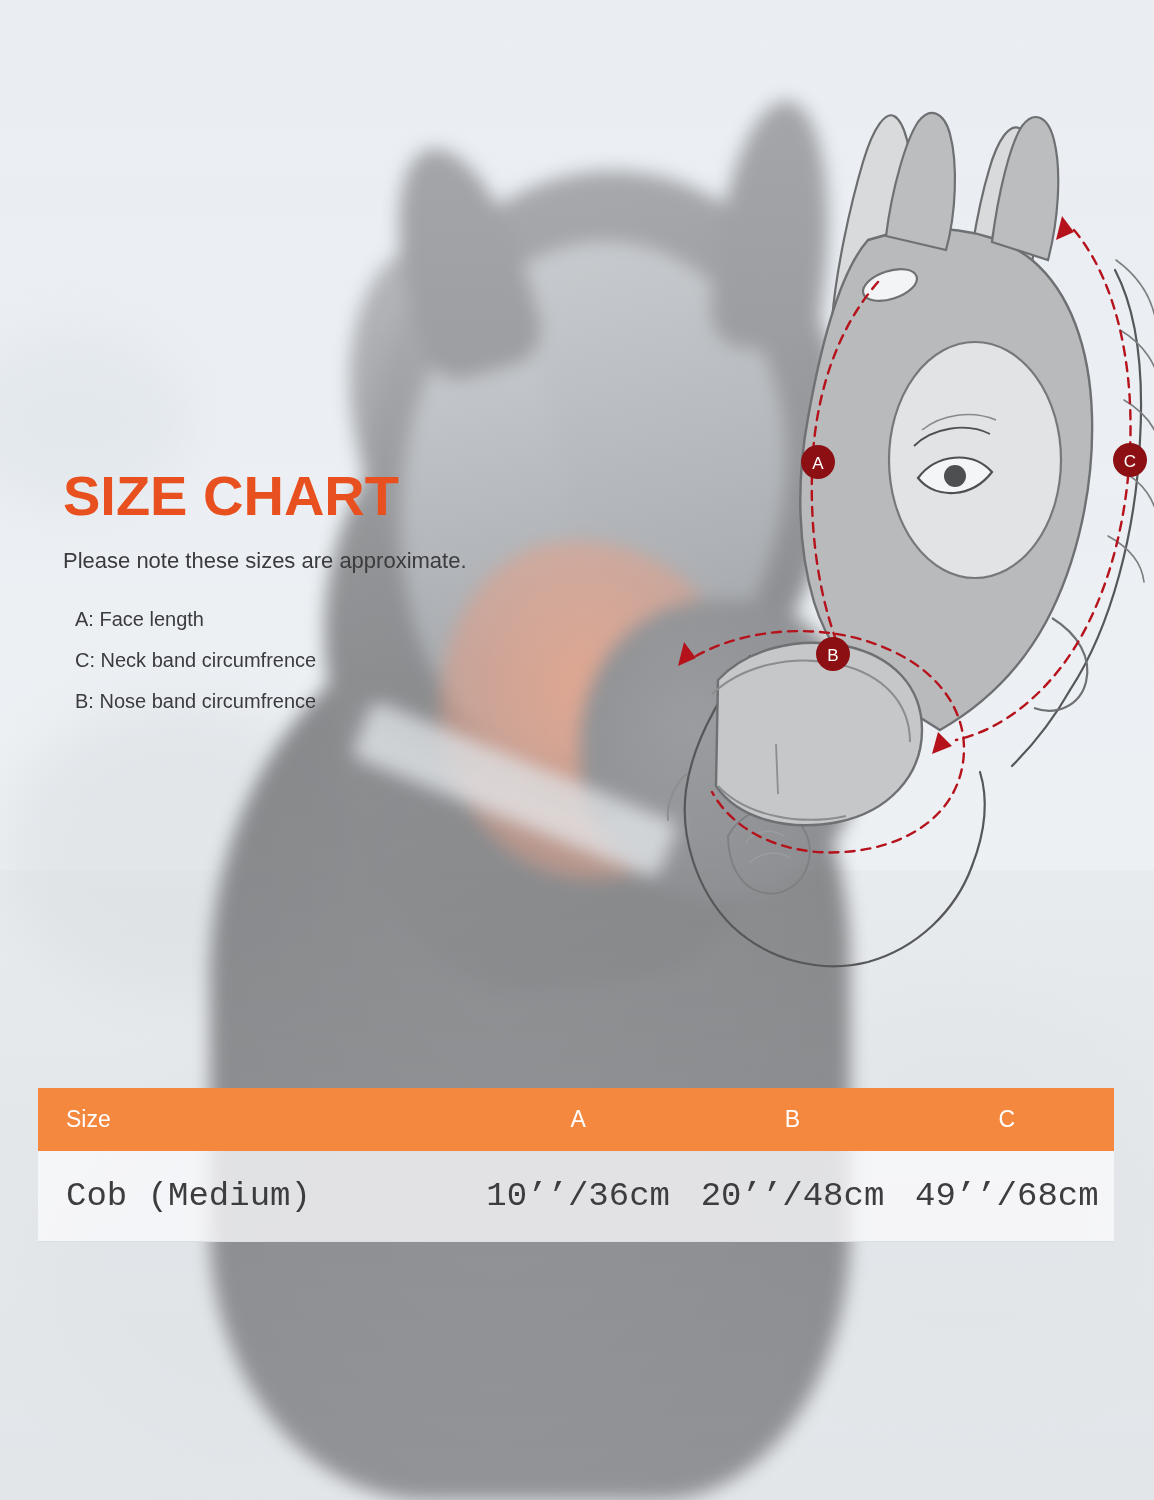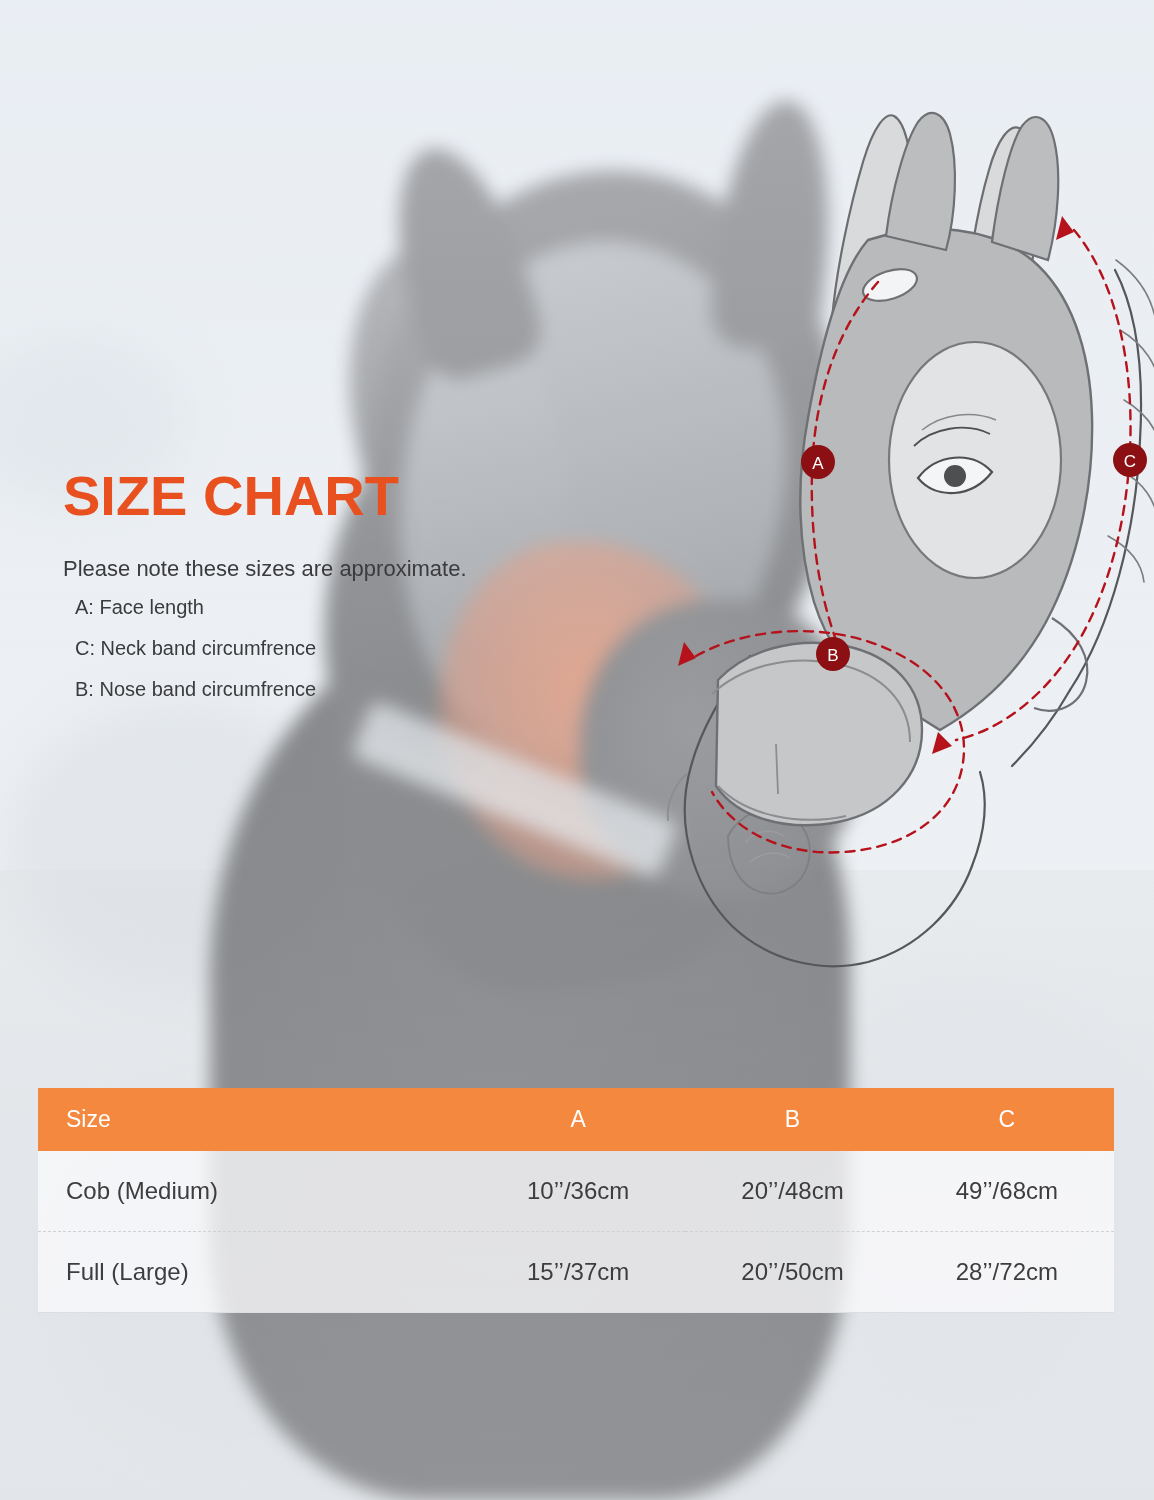--- a/index.html
+++ b/index.html
@@ -192,26 +192,26 @@
     left: 63px;
     top: 468px;
     width: 520px;
   }
   .title {
     font-size: 56px;
     font-weight: bold;
     color: #e8511f;
     letter-spacing: 0px;
     line-height: 1;
-    margin: 0 0 32px 0;
+    margin: 0 0 24px 0;
   }
   .subtitle {
     font-size: 22px;
     color: #3b3b3d;
-    margin: 0 0 14px 0;
+    margin: 0 0 34px 0;
   }
   .legend-line {
     font-size: 20px;
     color: #3b3b3d;
     margin: 0 0 18px 12px;
   }
 
   
   .size-table {
     position: absolute;
@@ -228,26 +228,27 @@
     font-size: 23px;
     padding: 18px 0;
     text-align: center;
   }
   .size-table thead th.size-col {
     text-align: left;
     padding-left: 28px;
     width: 405px;
   }
   .size-table tbody td {
-    font-size: 24px;
+    font-size: 34px;
     color: #3d3d3f;
     padding: 26px 0;
     text-align: center;
     border-bottom: 1px dashed #cfd2d5;
     background: rgba(250,250,251,.5);
+    font-family: Liberation Mono, monospace;
   }
   .size-table tbody td.size-col {
     text-align: left;
     padding-left: 28px;
   }
   .size-table tbody tr:last-child td {
     border-bottom: 1px solid #dcdfe2;
   }
 </style>
 </head>
@@ -384,22 +385,16 @@
         <th>C</th>
       </tr>
     </thead>
     <tbody>
       <tr>
         <td class="size-col">Cob (Medium)</td>
         <td>10’’/36cm</td>
         <td>20’’/48cm</td>
         <td>49’’/68cm</td>
       </tr>
-      <tr>
-        <td class="size-col">Full (Large)</td>
-        <td>15’’/37cm</td>
-        <td>20’’/50cm</td>
-        <td>28’’/72cm</td>
-      </tr>
     </tbody>
   </table>
 
 </div>
 
 </body></html>

